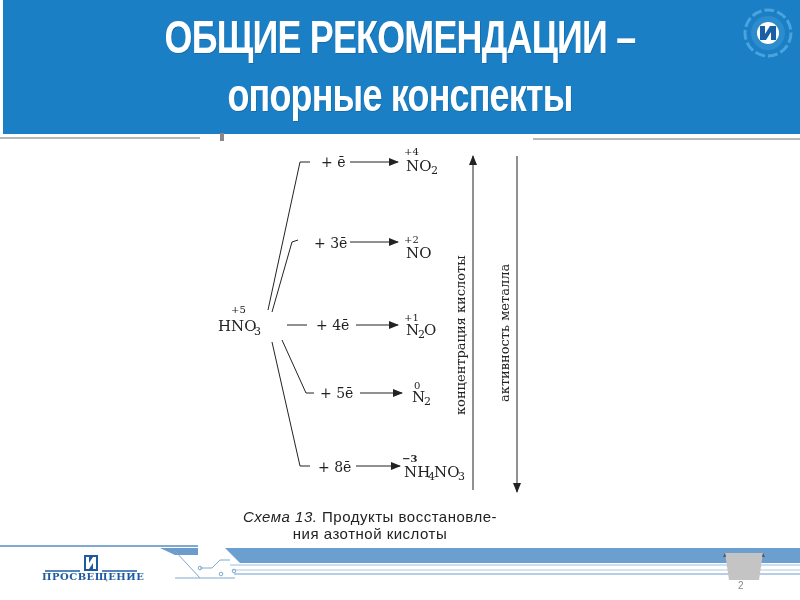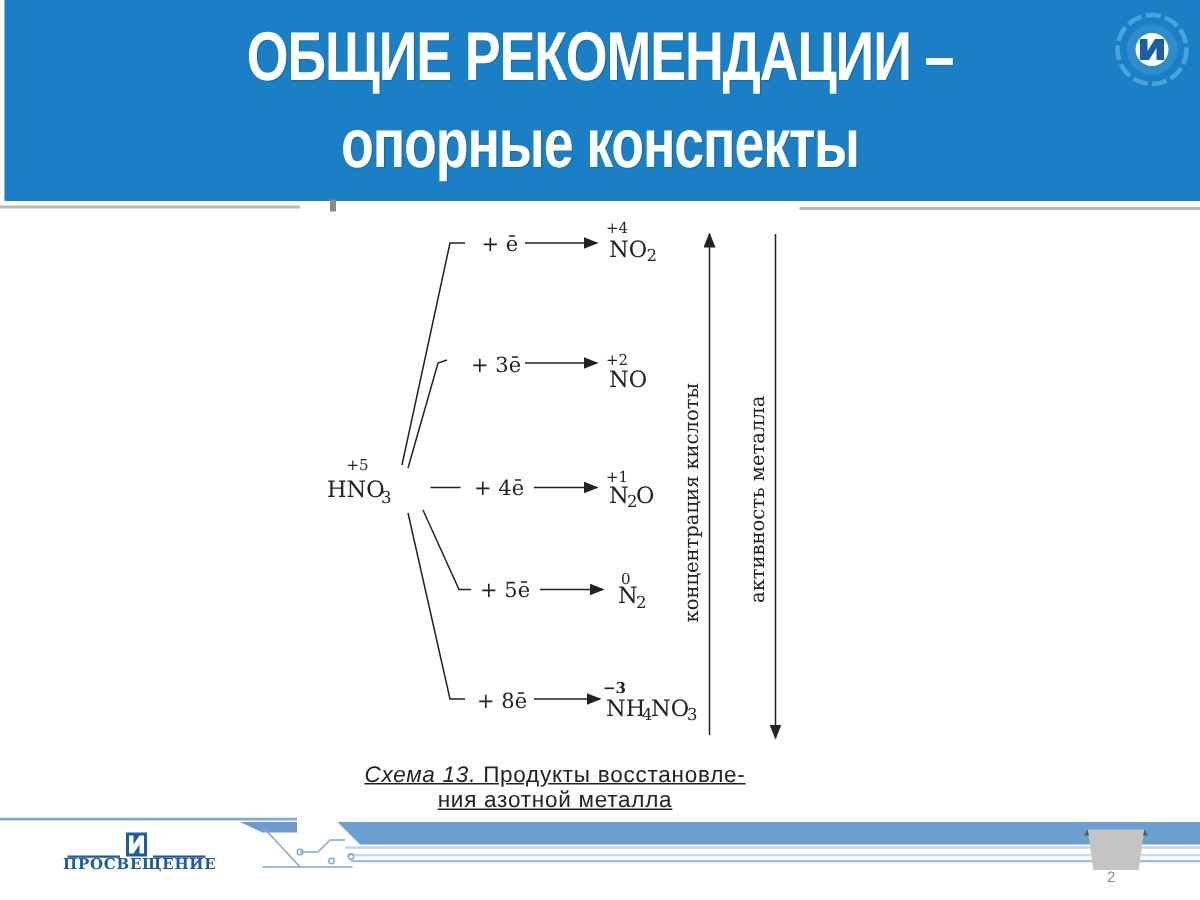--- a/index.html
+++ b/index.html
@@ -4,21 +4,21 @@
 <style>
   html, body { margin:0; padding:0; }
   body { width:800px; height:600px; position:relative; overflow:hidden; background:#ffffff; font-family:"DejaVu Serif", serif; }
   .banner { position:absolute; left:3px; top:0; width:797px; height:134px; background:#1a7fc4; }
   .banner-underline-left { position:absolute; left:0; top:137px; width:200px; height:2px; background:#b8b8b8; }
   .banner-underline-right { position:absolute; left:533px; top:138px; width:267px; height:2px; background:#b8b8b8; }
   .tick-mark { position:absolute; left:220px; top:133px; width:4px; height:8px; background:#888; }
   .title { position:absolute; left:0; top:8px; width:800px; text-align:center; color:#fff; font-family:"Liberation Sans", sans-serif; font-weight:bold; font-size:46px; line-height:58px; letter-spacing:-1px; transform:scaleX(0.78); transform-origin:center; text-shadow:1px 1px 0 rgba(0,0,0,0.15); }
   .logo-top { position:absolute; left:743px; top:8px; width:50px; height:50px; }
   .diagram { position:absolute; left:0; top:0; width:800px; height:600px; }
-  .caption { position:absolute; left:210px; top:508px; width:320px; text-align:center; font-family:"Liberation Sans", sans-serif; font-size:15px; line-height:17px; color:#222; letter-spacing:0.5px;text-decoration:underline; }
+  .caption { position:absolute; left:210px; top:508px; width:320px; text-align:center; font-family:"Liberation Sans", sans-serif; font-size:15px; line-height:17px; color:#222; letter-spacing:0.5px; }
   .caption .lead { font-style:italic; }
   .footer-stripes { position:absolute; left:0; top:545px; width:800px; height:40px; }
   .footer-logo { position:absolute; left:42px; top:553px; width:100px; height:35px; }
   .footer-logo-text { position:absolute; left:42px; top:571px; width:96px; text-align:center; font-family:"DejaVu Serif", serif; font-weight:bold; font-size:10px; color:#1e5aa0; letter-spacing:0.5px; }
   .slide-num-box { position:absolute; left:722px; top:550px; width:44px; height:40px; }
   .slide-num { position:absolute; left:738px; top:580px; font-family:"Liberation Sans", sans-serif; font-size:10px; color:#888; }
   .chem { font-family:"DejaVu Serif", serif; fill:#222; }
 </style>
 </head>
 <body>
@@ -104,21 +104,21 @@
   </g>
 
   <line x1="473" y1="490" x2="473" y2="156" stroke="#222" stroke-width="1" marker-end="url(#arr)"></line>
   <line x1="517" y1="156" x2="517" y2="492" stroke="#222" stroke-width="1" marker-end="url(#arr)"></line>
   <text class="chem" font-size="13" transform="translate(465,415) rotate(-90)">концентрация  кислоты</text>
   <text class="chem" font-size="13" transform="translate(509,402) rotate(-90)">активность  металла</text>
 </svg>
 
 <div class="caption">
   <div><span class="lead">Схема 13.</span><span> Продукты восстановле-</span></div>
-  <div>ния азотной металла</div>
+  <div>ния азотной кислоты</div>
 </div>
 
 <svg class="footer-stripes" viewBox="0 0 800 40">
   <line x1="0" y1="1" x2="198" y2="1" stroke="#7fa9cf" stroke-width="2"></line>
   <polygon points="160,3 198,3 198,10 175,10" fill="#6b9ccc"></polygon>
   <polygon points="225,3 800,3 800,18 240,18" fill="#6a9fd0"></polygon>
   <line x1="230" y1="20" x2="800" y2="20" stroke="#bcd4ea" stroke-width="1.5"></line>
   <line x1="232" y1="25" x2="800" y2="25" stroke="#c9dceb" stroke-width="1.5"></line>
   <line x1="234" y1="29" x2="800" y2="29" stroke="#9ebedc" stroke-width="1.5"></line>
   <line x1="175" y1="6" x2="200" y2="33" stroke="#7fa9cf" stroke-width="1"></line>

